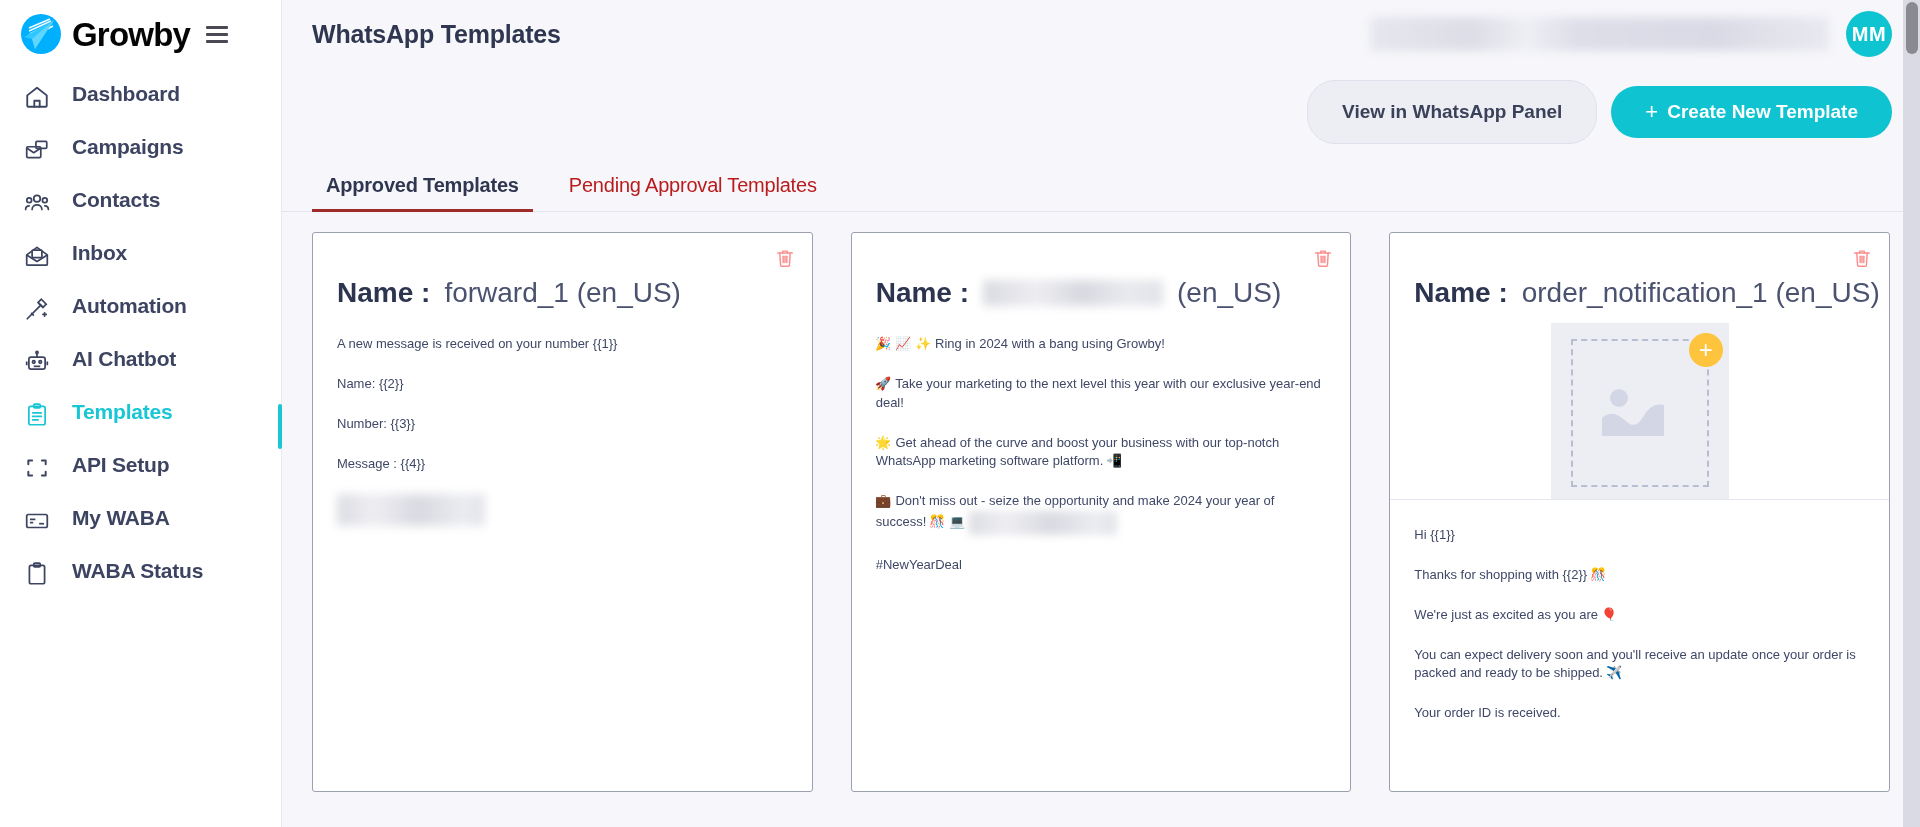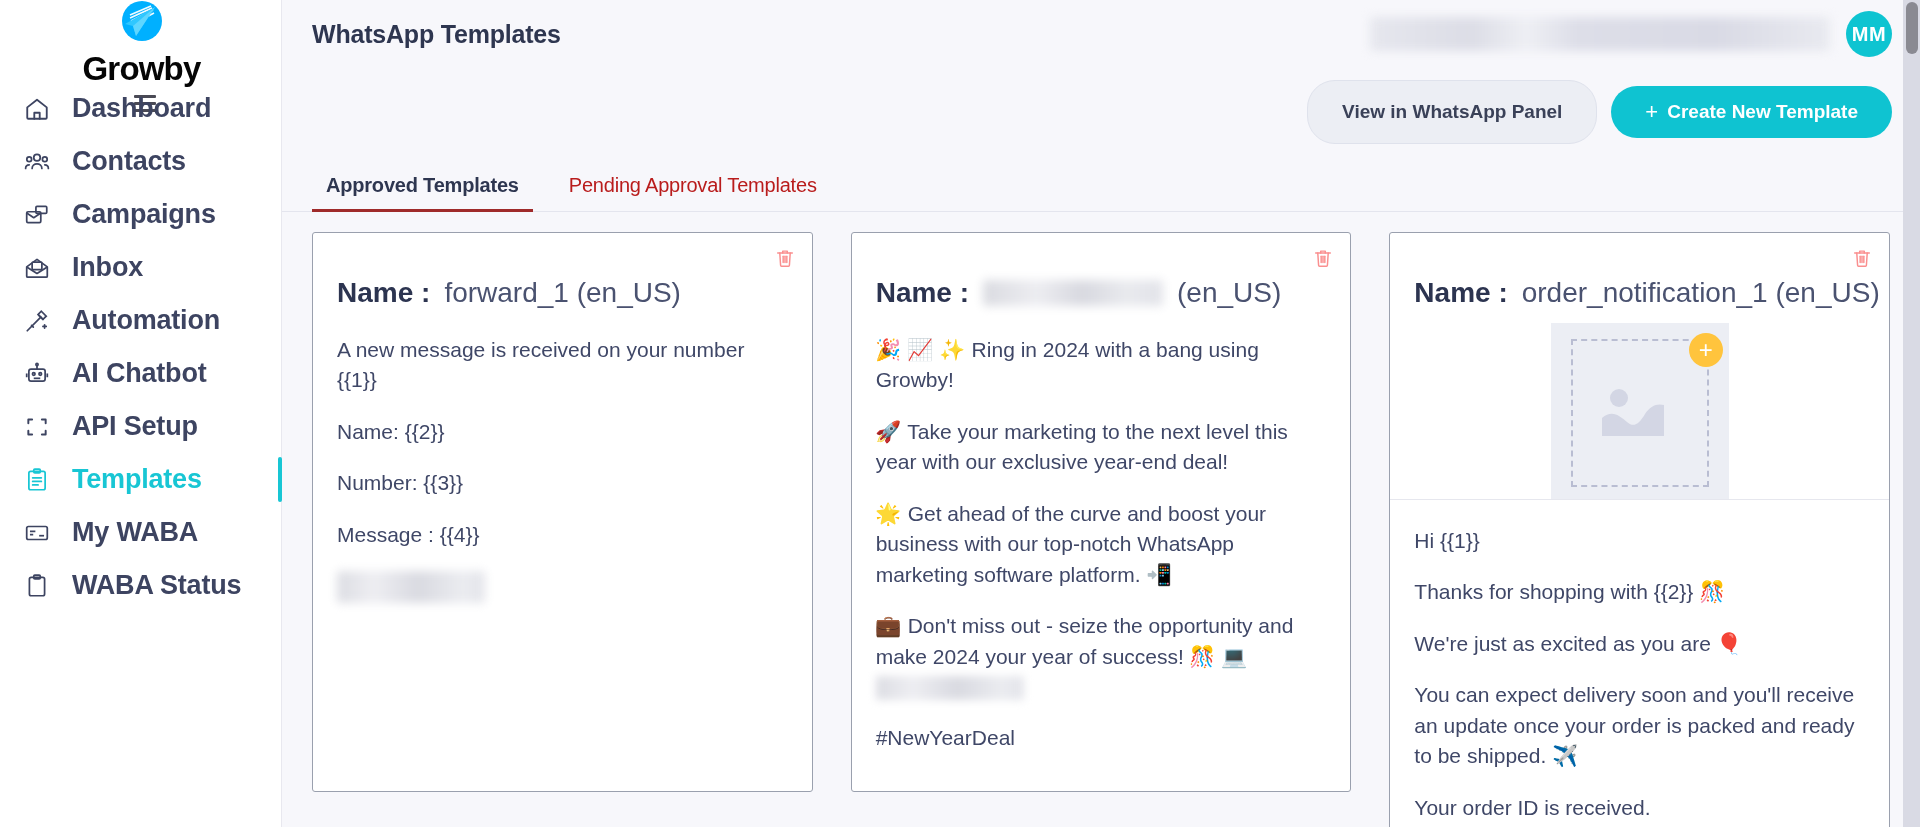--- a/index.html
+++ b/index.html
@@ -14,39 +14,39 @@
   
   .sidebar {
     width: 282px; min-width: 282px; height: 827px;
     background: #ffffff;
     border-right: 1px solid #e8e8ef;
     position: relative;
     padding-top: 0;
   }
   .logo-row {
     display: flex; align-items: center; gap: 10px;
-    height: 68px; padding: 0 18px 0 20px; flex-direction: column;
+    height: 68px; padding: 0 18px 0 20px;
   }
   .logo-mark {
     width: 42px; height: 42px; position: relative; flex: none;
   }
   .logo-text {
     font-size: 33px; font-weight: 700; letter-spacing: -0.8px;
     color: #050505; line-height: 1;
   }
   .hamburger {
     margin-left: 6px; display: flex; flex-direction: column; gap: 4px; cursor: pointer;
   }
   .hamburger span { display: block; width: 22px; height: 3px; background: #4a4a55; border-radius: 1px; }
 
   .nav { margin-top: 14px; }
   .nav-item {
-    display: flex; align-items: center; gap: 20px;
+    display: flex; gap: 20px;
     height: 53px; padding: 0 0 0 22px;
-    color: #3d4461; font-size: 27px; font-weight: 600;
+    color: #3d4461; font-size: 21px; font-weight: 600;
     cursor: pointer; position: relative;
     letter-spacing: -0.2px;
   }
   .nav-item .ico { width: 30px; height: 30px; flex: none; display:flex; align-items:center; justify-content:center; }
   .nav-item.active { color: #18C6D4; }
   .nav-item.active .rail {
     position: absolute; right: -1px; top: 4px; bottom: 4px; width: 4px;
     background: #18C6D4; border-radius: 2px;
   }
 
@@ -137,21 +137,21 @@
   .name-value { font-weight: 400; color: #4a5270; white-space: nowrap; }
   .name-blur {
     width: 180px; height: 26px; border-radius: 2px;
     background: linear-gradient(90deg,#dadbe1 0%,#ededf1 30%,#d8d9e0 55%,#e9eaee 80%,#e2e3e9 100%);
     filter: blur(5px);
     display: inline-block;
   }
 
   .card-body {
     padding: 26px 24px 20px 24px;
-    font-size: 21px; line-height: 1.45; color: #3f4767;
+    font-size: 13px; line-height: 1.45; color: #3f4767;
   }
   .card-body p { margin: 0 0 21px 0; }
   .card-body p:last-child { margin-bottom: 0; }
   .inline-blur {
     display: inline-block; vertical-align: middle;
     width: 148px; height: 24px; border-radius: 2px;
     background: linear-gradient(90deg,#dcdde3 0%,#eeeef2 25%,#d9dae1 55%,#ebecf0 85%,#e3e4ea 100%);
     filter: blur(4.5px);
   }
   .blur-block {
@@ -231,41 +231,41 @@
           <svg width="26" height="26" viewBox="0 0 24 24" fill="none" stroke="#3d4461" stroke-width="1.7" stroke-linecap="round" stroke-linejoin="round">
             <path d="M3 10.5 L12 3.5 L21 10.5 V20 a1 1 0 0 1-1 1H4a1 1 0 0 1-1-1Z"></path>
             <path d="M9.5 21 v-5.5 h5 V21"></path>
           </svg>
         </span>
         <span>Dashboard</span>
       </div>
 
       <div class="nav-item">
         <span class="ico">
+          <svg width="26" height="26" viewBox="0 0 24 24" fill="none" stroke="#3d4461" stroke-width="1.6" stroke-linejoin="round">
+            <rect x="2.5" y="9" width="13" height="10" rx="1.2"></rect>
+            <path d="M2.5 10.2 L9 14.5 L15.5 10.2"></path>
+            <rect x="11" y="4" width="10" height="6.5" rx="1"></rect>
+          </svg>
+        </span>
+        <span>Campaigns</span>
+      </div>
+
+      <div class="nav-item">
+        <span class="ico">
           <svg width="26" height="26" viewBox="0 0 24 24" fill="none" stroke="#3d4461" stroke-width="1.6" stroke-linecap="round">
             <circle cx="12" cy="8" r="3"></circle>
               <path d="M7.5 18c0-2.5 2-4.2 4.5-4.2S16.5 15.5 16.5 18"></path>
             <circle cx="4.8" cy="9.5" r="2.2"></circle>
               <path d="M1.5 18c0-2 1.4-3.4 3.3-3.4"></path>
             <circle cx="19.2" cy="9.5" r="2.2"></circle>
               <path d="M22.5 18c0-2-1.4-3.4-3.3-3.4"></path>
           </svg>
         </span>
         <span>Contacts</span>
-      </div>
-
-      <div class="nav-item">
-        <span class="ico">
-          <svg width="26" height="26" viewBox="0 0 24 24" fill="none" stroke="#3d4461" stroke-width="1.6" stroke-linejoin="round">
-            <rect x="2.5" y="9" width="13" height="10" rx="1.2"></rect>
-            <path d="M2.5 10.2 L9 14.5 L15.5 10.2"></path>
-            <rect x="11" y="4" width="10" height="6.5" rx="1"></rect>
-          </svg>
-        </span>
-        <span>Campaigns</span>
       </div>
 
       <div class="nav-item">
         <span class="ico">
           <svg width="26" height="26" viewBox="0 0 24 24" fill="none" stroke="#3d4461" stroke-width="1.6" stroke-linejoin="round">
             <path d="M2.5 11 L12 4 L21.5 11 V19.5 a1 1 0 0 1-1 1H3.5a1 1 0 0 1-1-1Z"></path>
             <rect x="7.5" y="6.5" width="9" height="7" rx="1" fill="#fff"></rect>
             <path d="M2.5 11 L12 17 L21.5 11"></path>
           </svg>
         </span>
@@ -295,44 +295,44 @@
             <path d="M9 16 h6"></path>
               <path d="M12 4 v3.5"></path>
               <circle cx="12" cy="3.2" r="1"></circle>
             <path d="M2.5 11.5 v3.5"></path>
               <path d="M21.5 11.5 v3.5"></path>
           </svg>
         </span>
         <span>AI Chatbot</span>
       </div>
 
-      <div class="nav-item">
-        <span class="ico">
-          <svg width="26" height="26" viewBox="0 0 24 24" fill="none" stroke="#3d4461" stroke-width="1.8" stroke-linecap="round" stroke-linejoin="round">
-            <path d="M4 8.5 V5 h3.5"></path>
-              <path d="M20 8.5 V5 h-3.5"></path>
-            <path d="M4 15.5 V19 h3.5"></path>
-              <path d="M20 15.5 V19 h-3.5"></path>
-          </svg>
-        </span>
-        <span>API Setup</span>
-      </div>
-
       <div class="nav-item active">
         <span class="ico">
           <svg width="26" height="26" viewBox="0 0 24 24" fill="none" stroke="#18C6D4" stroke-width="1.6" stroke-linejoin="round" stroke-linecap="round">
             <rect x="4.5" y="4" width="15" height="17" rx="1.6"></rect>
             <rect x="9" y="2" width="6" height="3.4" rx="1"></rect>
             <path d="M8 10 h8"></path>
               <path d="M8 13.3 h8"></path>
               <path d="M8 16.6 h5"></path>
           </svg>
         </span>
         <span>Templates</span>
         <span class="rail"></span>
+      </div>
+
+      <div class="nav-item">
+        <span class="ico">
+          <svg width="26" height="26" viewBox="0 0 24 24" fill="none" stroke="#3d4461" stroke-width="1.8" stroke-linecap="round" stroke-linejoin="round">
+            <path d="M4 8.5 V5 h3.5"></path>
+              <path d="M20 8.5 V5 h-3.5"></path>
+            <path d="M4 15.5 V19 h3.5"></path>
+              <path d="M20 15.5 V19 h-3.5"></path>
+          </svg>
+        </span>
+        <span>API Setup</span>
       </div>
 
       <div class="nav-item">
         <span class="ico">
           <svg width="26" height="26" viewBox="0 0 24 24" fill="none" stroke="#3d4461" stroke-width="1.6" stroke-linejoin="round">
             <rect x="2.5" y="6" width="19" height="12" rx="1.6"></rect>
             <path d="M5.5 10.5 h5"></path>
               <path d="M5.5 13.5 h3"></path>
               <path d="M14 14.5 h4.5"></path>
           </svg>

